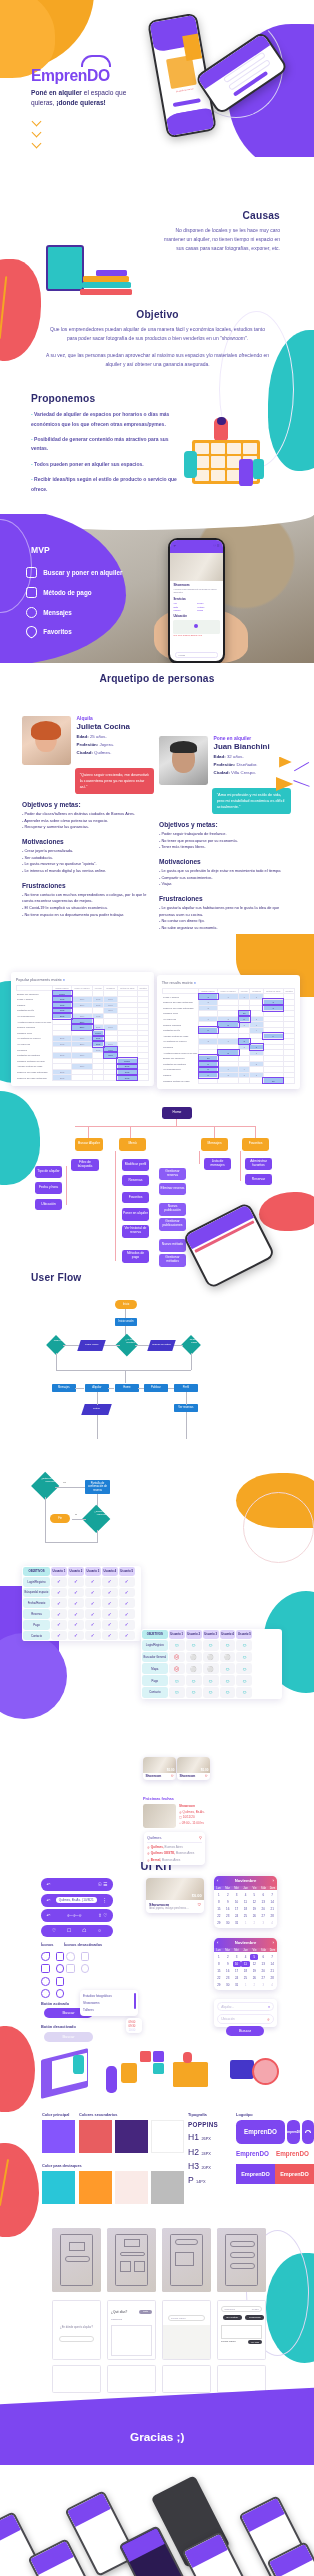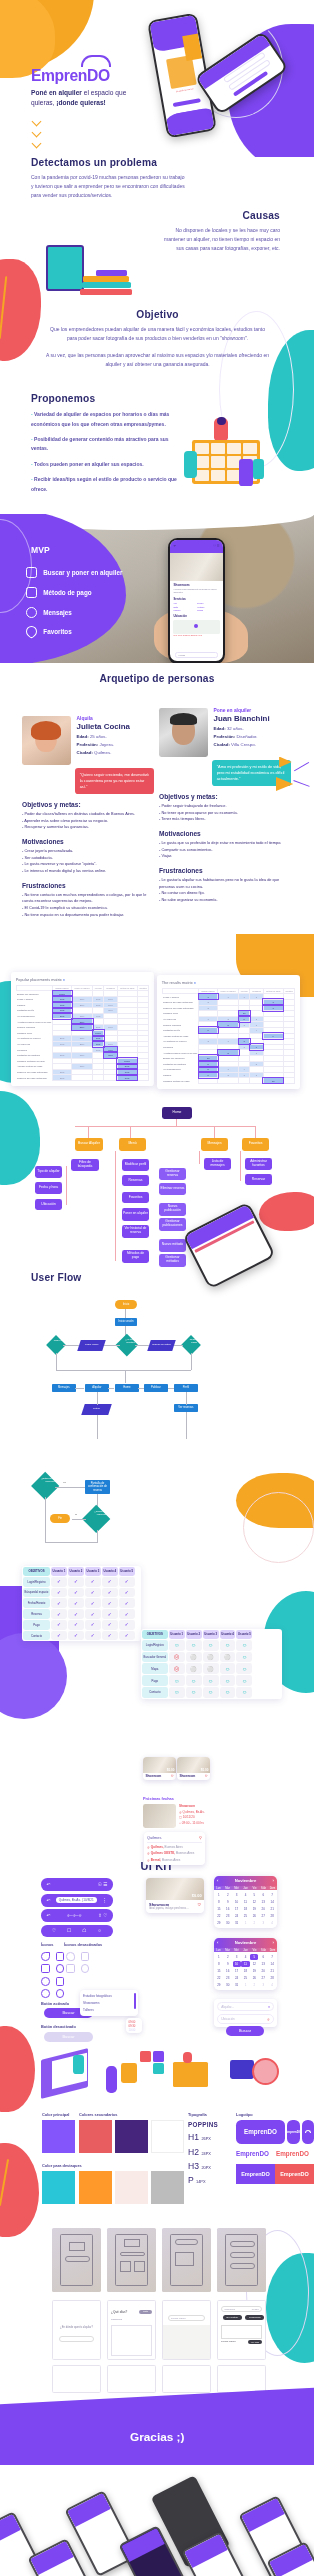--- a/index.html
+++ b/index.html
@@ -201,24 +201,20 @@
         </div>
       </div>
     </div>
   </section>
 
   <div class="redblob-1 blob"></div>
   <div class="redline-1 blob"></div>
   <div class="tealblob-1 blob"></div>
   <div class="purp-ring blob"></div>
 
-  <section class="sec-abs" style="left:31px;top:157px;width:157px">
-    <div class="h2-title">Detectamos un problema</div>
-    <p class="body-txt" style="margin-top:4.7px">Con la pandemia por covid-19 muchas personas perdieron su trabajo y tuvieron que salir a emprender pero se encontraron con dificultades para vender sus productos/servicios.</p>
-  </section>
 
   <section class="sec-abs" style="left:161px;top:210px;width:119px;text-align:right">
     <div class="h2-title">Causas</div>
     <p class="body-txt" style="margin-top:4.7px">No disponen de locales y se les hace muy caro mantener un alquiler, no tienen tiempo ni espacio en sus casas para sacar fotografías, exponer, etc.</p>
   </section>
 
   <div class="ill ill-laptop">
     <div class="lap-screen"></div>
     <div class="book" style="left:42px;top:33px;width:46px;background:#f5a623"></div>
     <div class="book" style="left:41px;top:39px;width:49px;background:#2bc4c4"></div>
@@ -351,21 +347,21 @@
       <div class="tiny">- Le interesa el mundo digital y las ventas online.</div>
     </div>
     <div style="margin-top:7px">
       <div class="sub-h">Frustraciones</div>
       <div class="tiny">- No tiene contacto con muchos emprendedores o colegas, por lo que le cuesta encontrar sugerencias de mejora.</div>
       <div class="tiny">- El Covid-19 le complicó su situación económica.</div>
       <div class="tiny">- No tiene espacio en su departamento para poder trabajar.</div>
     </div>
   </div>
 
-  <div class="persona-card" style="left:159px;top:708px">
+  <div class="persona-card" style="left:159px;top:736px">
     <div style="display:flex;gap:5.5px">
       <div class="p-photo" style="background:linear-gradient(150deg,#bdbdbd,#e2e2e2 40%,#9a9a9a);">
         <div style="position:absolute;left:12.6px;top:8.6px;width:23.6px;height:28px;background:#c89a7c;border-radius:46%"></div>
         <div style="position:absolute;left:11px;top:4.7px;width:27px;height:12.6px;background:#2b2b2b;border-radius:50% 50% 20% 20%"></div>
       </div>
       <div>
         <div class="p-role">Pone en alquiler</div>
         <div class="p-name">Juan Bianchini</div>
         <div class="p-meta"><b>Edad:</b><span> 32 años.</span></div>
         <div class="p-meta"><b>Profesión:</b><span> Diseñador.</span></div>

